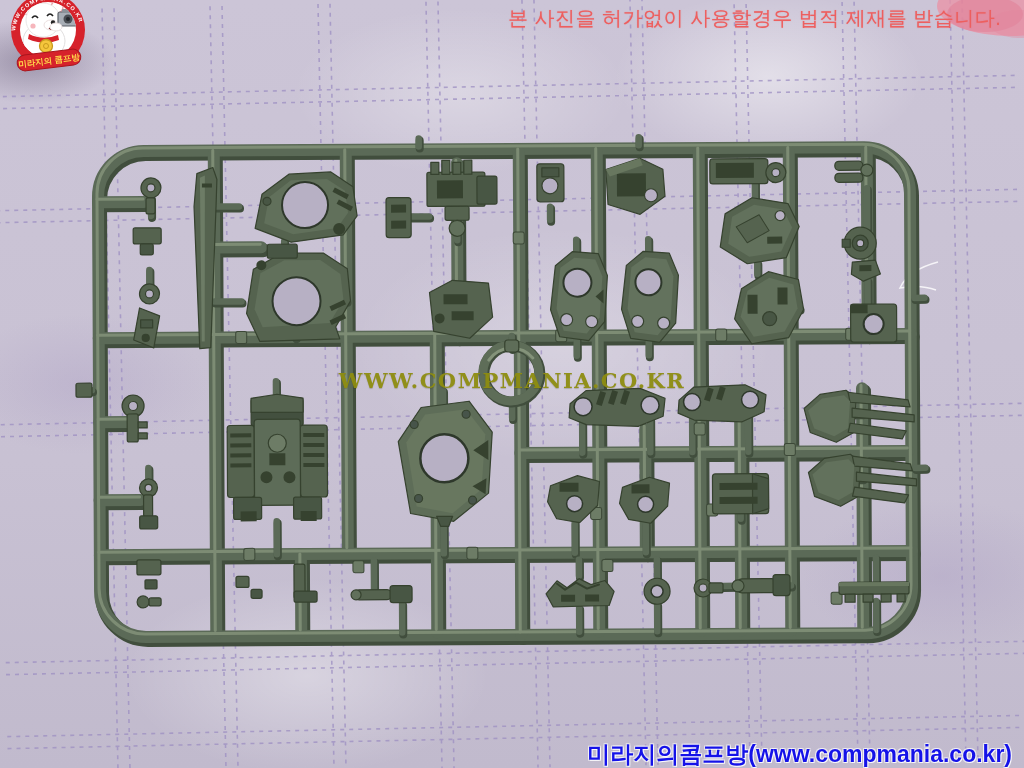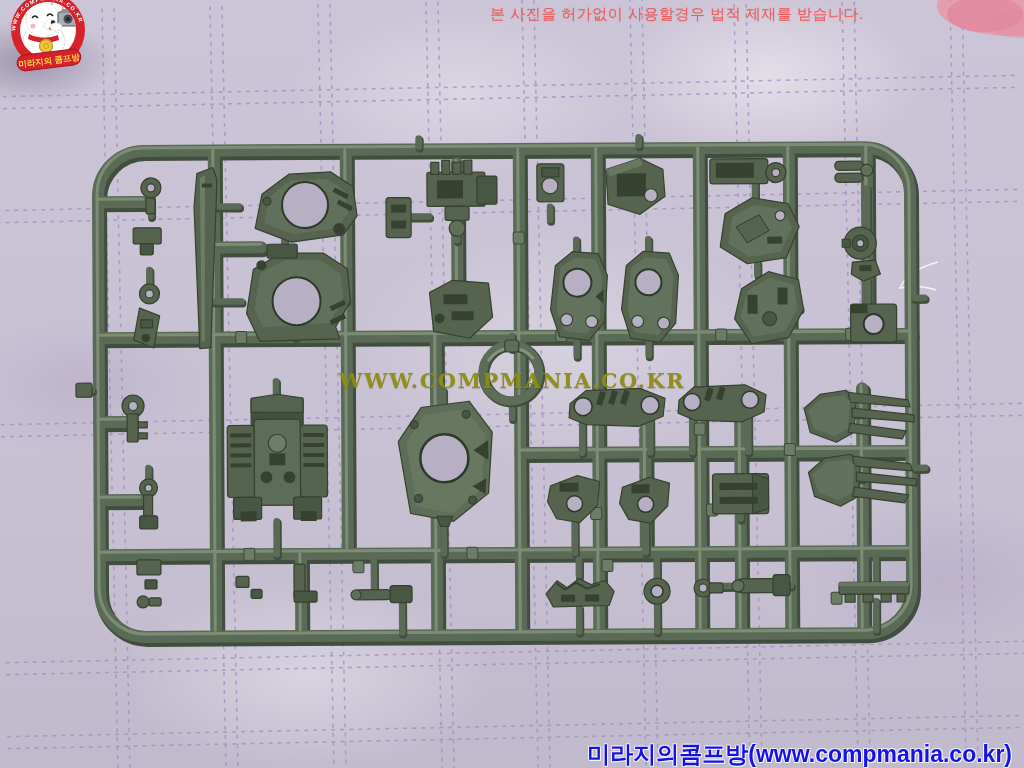--- a/index.html
+++ b/index.html
@@ -11,21 +11,21 @@
       radial-gradient(ellipse 220px 120px at 75% 10%, rgba(255,255,255,.45), transparent 70%),
       radial-gradient(ellipse 260px 140px at 30% 88%, rgba(255,255,255,.35), transparent 70%),
       radial-gradient(ellipse 200px 110px at 92% 75%, rgba(173,160,196,.40), transparent 70%),
       radial-gradient(ellipse 180px 100px at 8% 50%, rgba(173,160,196,.38), transparent 70%),
       radial-gradient(ellipse 300px 170px at 55% 45%, rgba(255,255,255,.25), transparent 70%),
       radial-gradient(ellipse 240px 120px at 45% 12%, rgba(255,255,255,.30), transparent 70%),
       linear-gradient(180deg,#ccc5d7 0%,#c8c1d3 60%,#c1bacd 100%);
   }
   svg{position:absolute;left:0;top:0;}
   .overlay-text{position:absolute;white-space:nowrap;}
-  .top-warning{left:490px;top:5px;font-size:15px;letter-spacing:.5px;
+  .top-warning{left:508px;top:5px;font-size:20px;letter-spacing:.5px;
     color:#ed5f5f;text-shadow:0 0 1px rgba(237,95,95,.5);}
   .watermark{left:50%;top:368px;transform:translateX(-50%);
     font-family:"DejaVu Serif",serif;font-weight:bold;font-size:21px;
     letter-spacing:1.5px;color:#8e8d10;opacity:.95;
     text-shadow:0 1px 1px rgba(60,60,0,.25);}
   .bottom-credit{right:12px;top:739px;font-size:23px;font-weight:bold;color:#1512e8;
     text-shadow:1px 1px 0 rgba(255,255,255,.85),-1px -1px 0 rgba(255,255,255,.6),
       1px -1px 0 rgba(255,255,255,.6),-1px 1px 0 rgba(255,255,255,.6);}
   .logo{position:absolute;left:4px;top:-3px;width:90px;height:80px;}
 </style>

